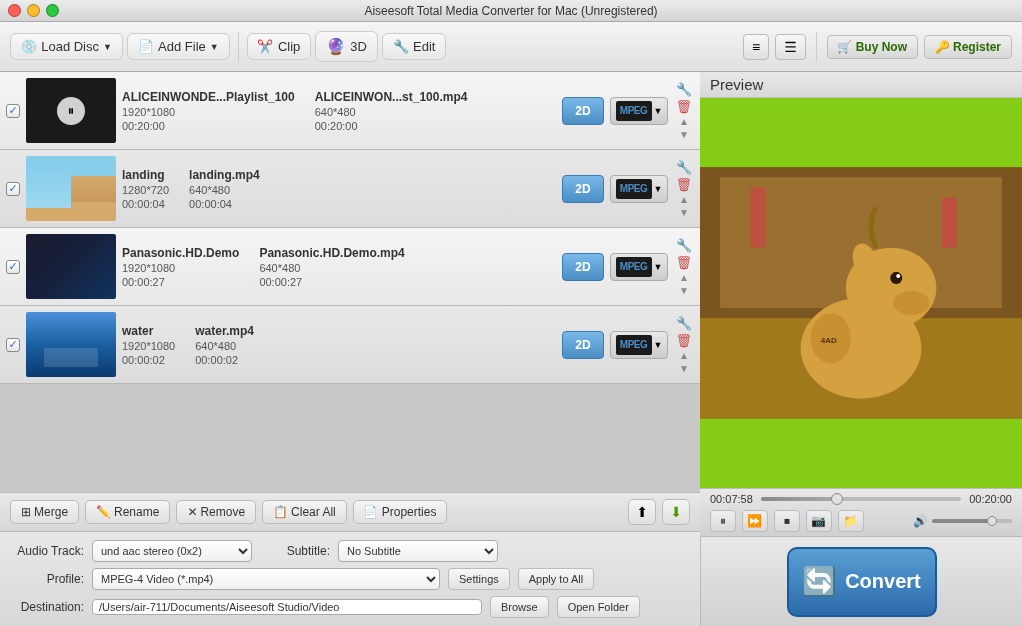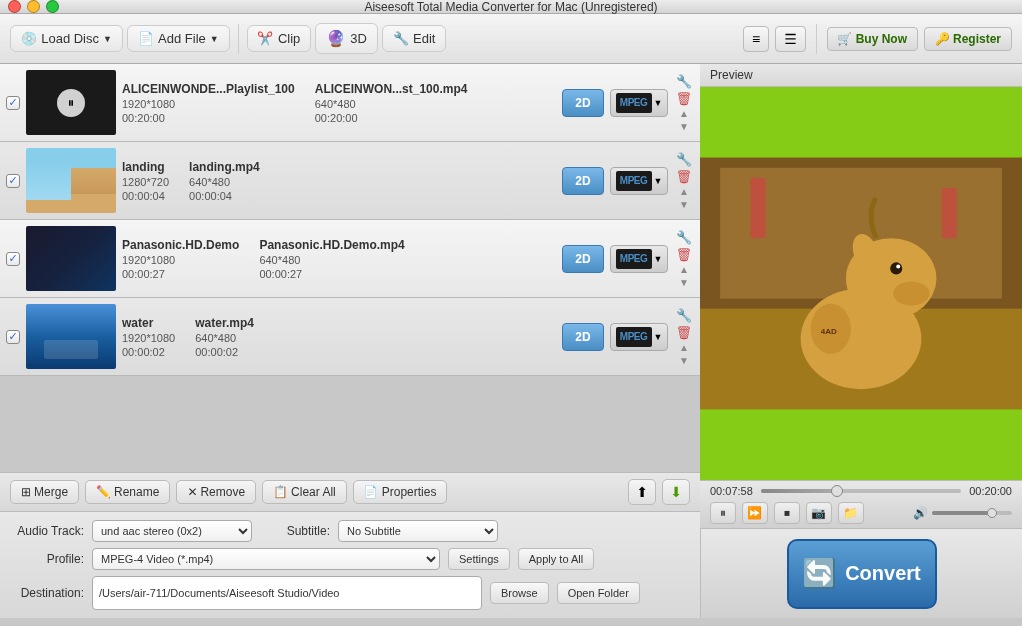--- a/index.html
+++ b/index.html
@@ -6,21 +6,21 @@
     body {
       font-family: -apple-system, 'Helvetica Neue', Arial, sans-serif;
       font-size: 12px;
       background: #c8c8c8;
       width: 1022px;
       height: 626px;
       overflow: hidden;
     }
     .title-bar {
       background: linear-gradient(to bottom, #ececec, #d4d4d4);
-      height: 14px;
+      height: 22px;
       display: flex;
       align-items: center;
       justify-content: center;
       border-bottom: 1px solid #aaa;
       position: relative;
     }
     .title-bar-buttons {
       position: absolute;
       left: 8px;
       display: flex;
@@ -236,21 +236,21 @@
     .settings-select {
       height: 22px;
       border: 1px solid #aaa;
       border-radius: 4px;
       background: linear-gradient(to bottom, #fff, #f0f0f0);
       font-size: 11px;
       padding: 0 4px;
       color: #333;
     }
     .settings-input {
-      height: 34px;
+      height: 16px;
       border: 1px solid #aaa;
       border-radius: 4px;
       background: white;
       font-size: 11px;
       padding: 0 6px;
       color: #333;
     }
     .small-btn {
       height: 22px;
       padding: 0 10px;
@@ -263,21 +263,21 @@
     }
     .preview-area {
       flex: 1;
       background: #2a2a2a;
       display: flex;
       flex-direction: column;
     }
     .preview-label {
       background: linear-gradient(to bottom, #e8e8e8, #d8d8d8);
       padding: 4px 10px;
-      font-size: 12px;
+      font-size: 15px;
       color: #333;
       border-bottom: 1px solid #bbb;
       font-weight: 500;
     }
     .preview-video {
       flex: 1;
       background: #84cc16;
       overflow: hidden;
       position: relative;
     }

